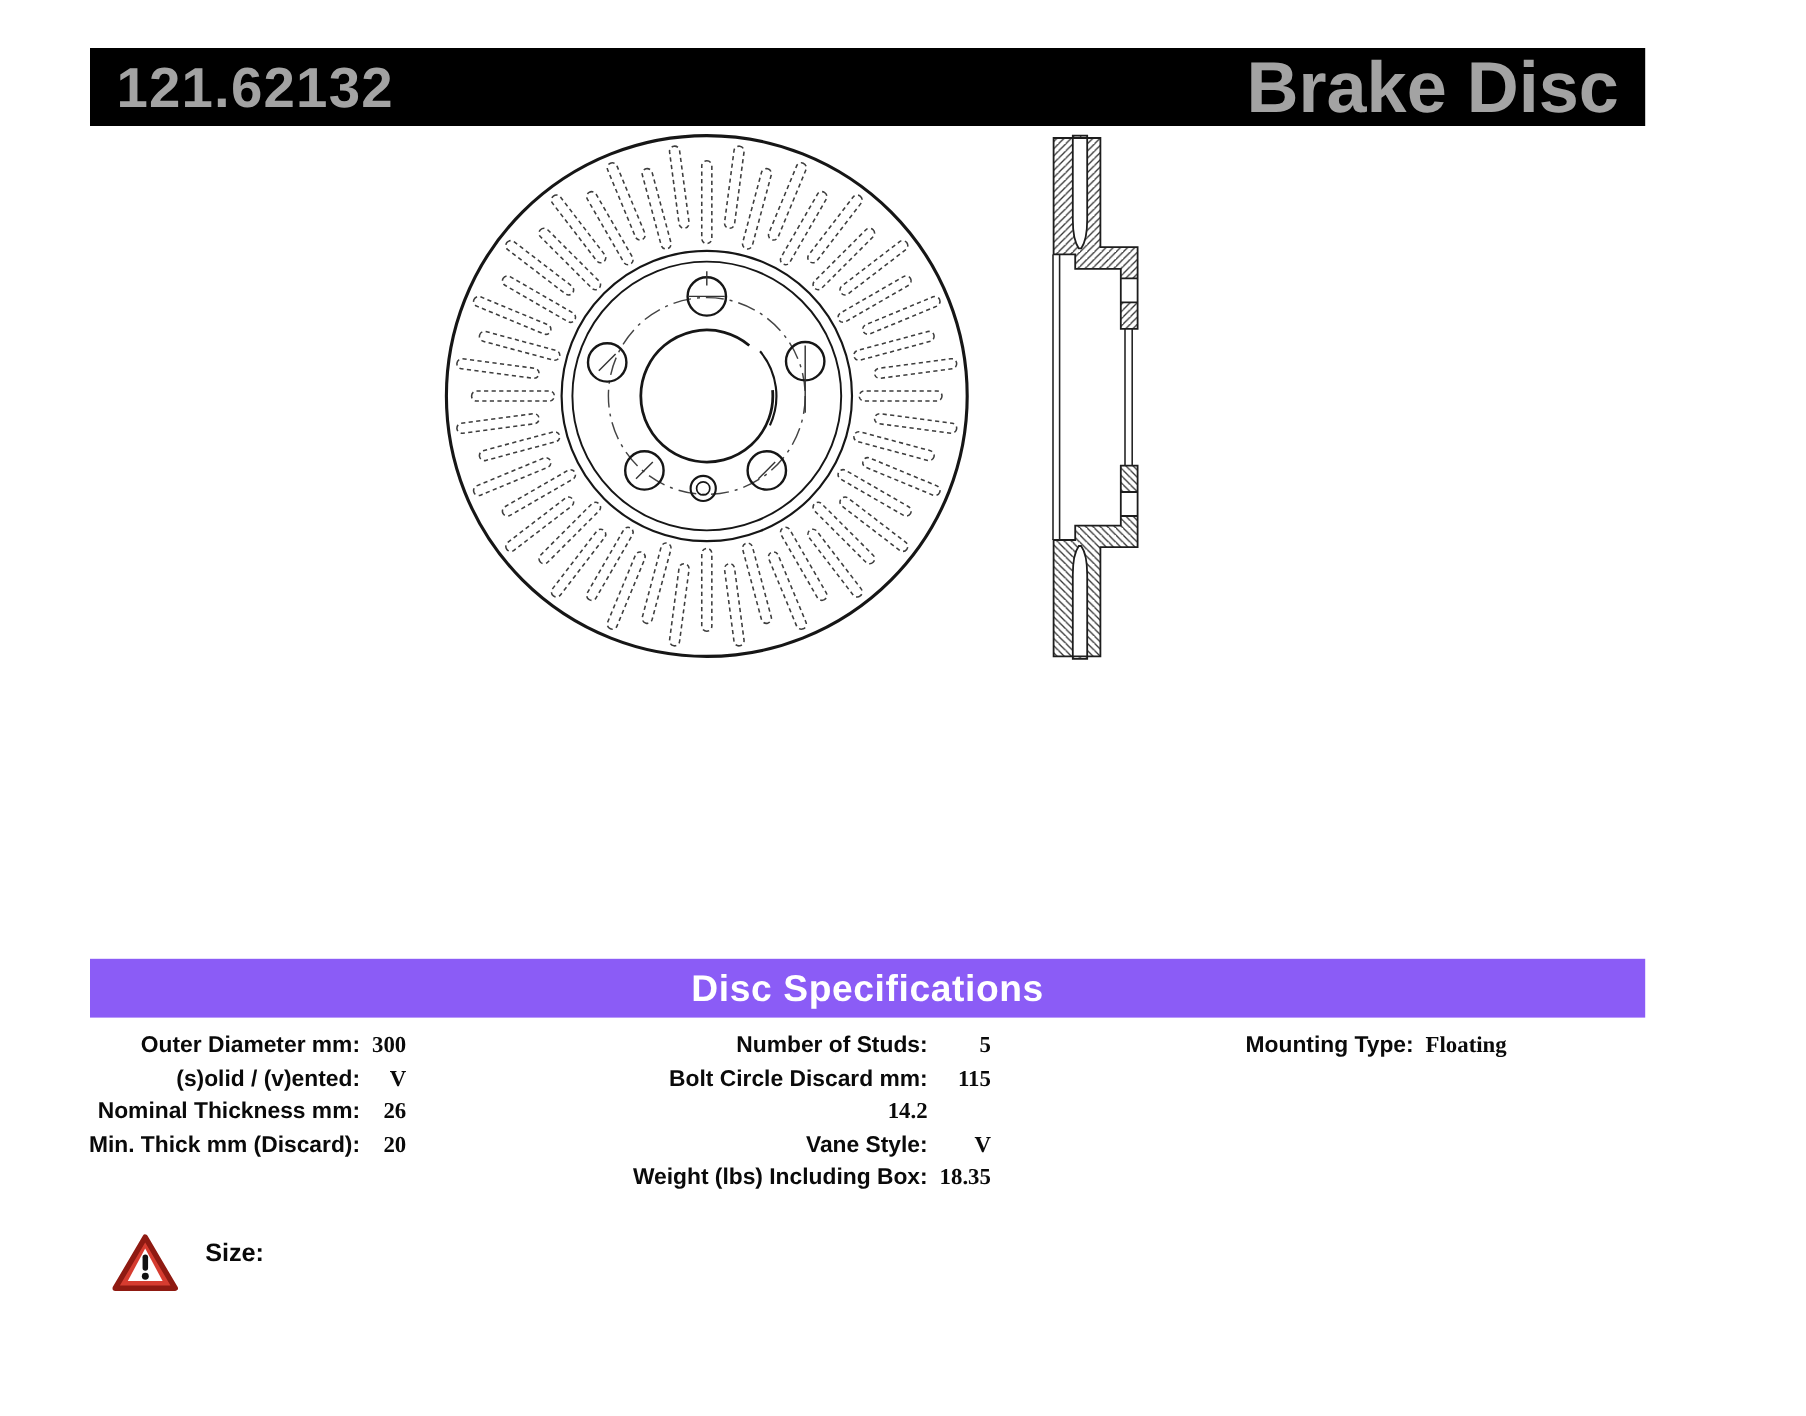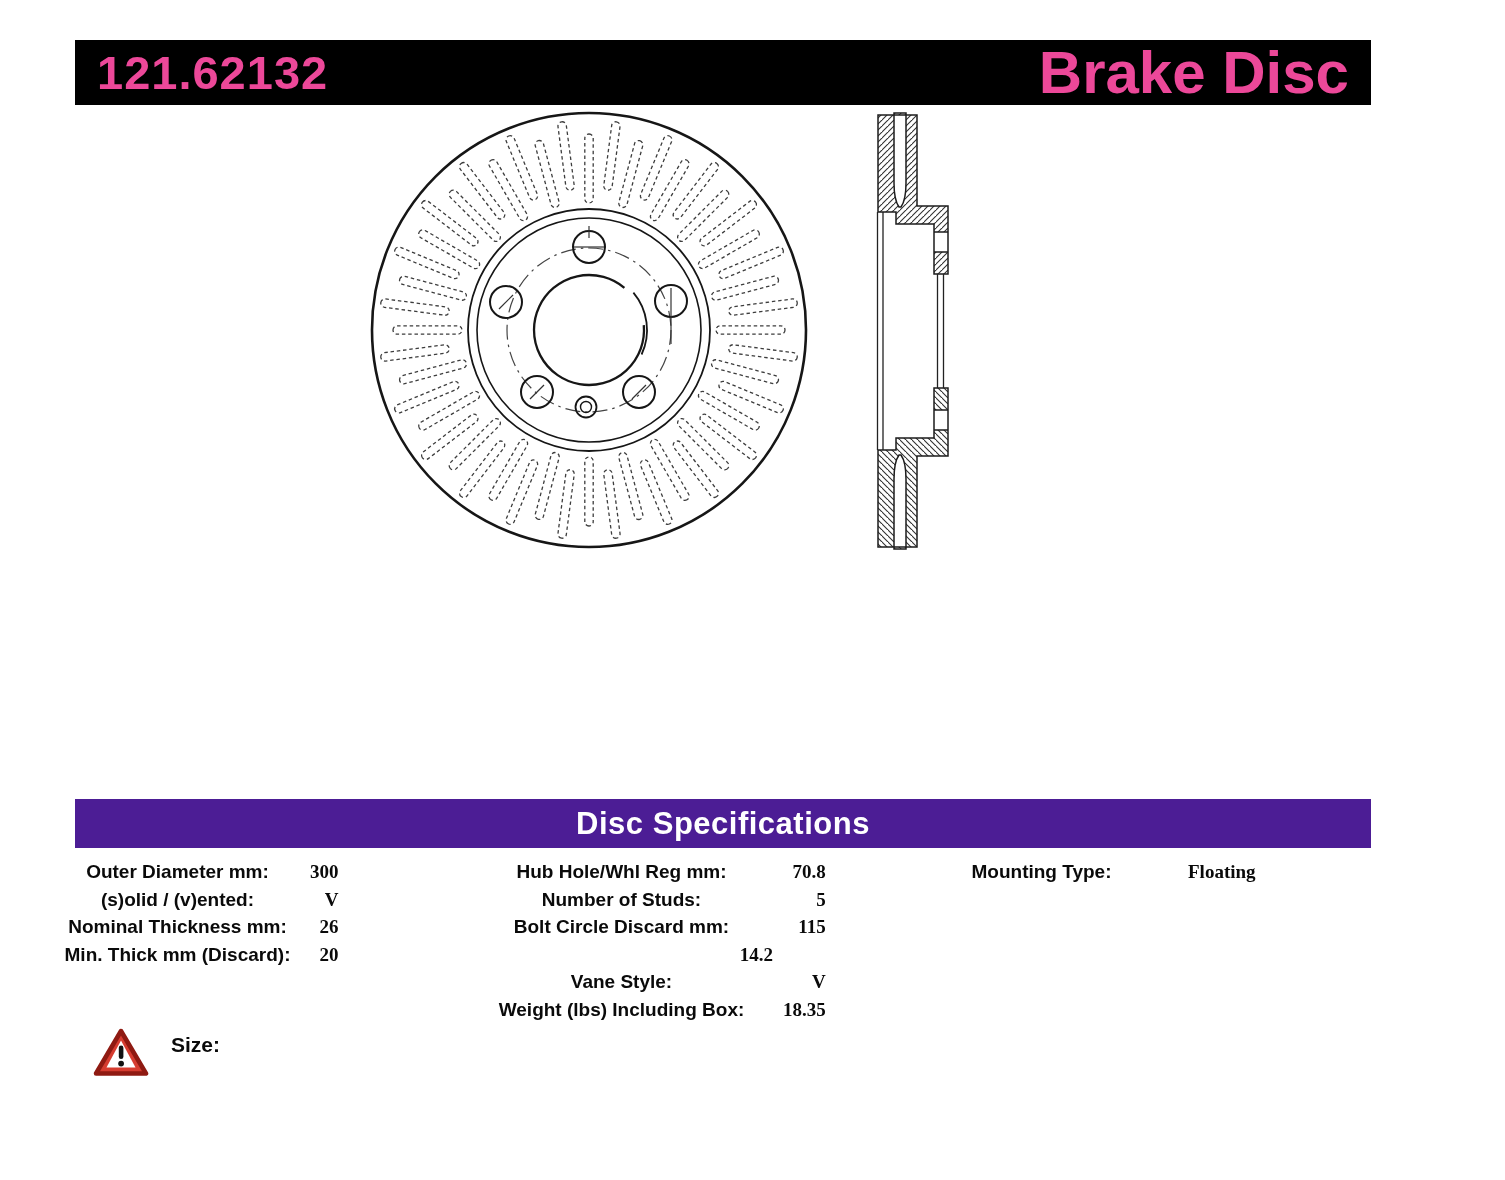--- a/index.html
+++ b/index.html
@@ -4,34 +4,34 @@
 <style>
   html,body{margin:0;padding:0;}
   body{
     width:1505px;height:1180px;position:relative;background:#ffffff;
     font-family:"Liberation Sans", sans-serif;color:#0a0a0a;overflow:hidden;
   }
   .abs{position:absolute;}
   
   .header-bar{
     left:75px;top:40px;width:1296px;height:65px;background:#000;
-    color:#ec4899;display:flex;justify-content:space-between;align-items:center;
+    color:#a3a3a3;display:flex;justify-content:space-between;align-items:center;
     padding:0 22px;box-sizing:border-box;
   }
   .part-number{font-size:47px;font-weight:700;letter-spacing:1px;}
   .product-title{font-size:60px;font-weight:700;}
   .spec-bar{
-    left:75px;top:799px;width:1296px;height:49px;background:#4c1d95;
+    left:75px;top:799px;width:1296px;height:49px;background:#8b5cf6;
     color:#fff;display:flex;justify-content:center;align-items:center;
   }
   .spec-bar-title{font-size:31px;font-weight:700;letter-spacing:0.5px;}
   
   .spec-col{position:absolute;top:858px;font-size:19px;font-weight:700;line-height:27.5px;}
   .spec-row{display:grid;grid-template-columns:var(--lw) auto;column-gap:10px;white-space:nowrap;}
-  .spec-label{text-align:center;}
+  .spec-label{text-align:right;}
   .spec-value{text-align:right;font-family:Liberation Serif, serif;}
   
   .drawing-svg{position:absolute;left:330px;top:100px;width:660px;height:460px;}
   .vane{fill:none;stroke:#3d3d3d;stroke-width:1.3;stroke-dasharray:3.5 2.8;}
   .thinline{stroke:#222;stroke-width:1.3;fill:none;}
   .outline{stroke:#161616;fill:none;}
   
   .note-icon{position:absolute;left:93px;top:1027px;width:56px;height:51px;}
   .note-label{position:absolute;left:171px;top:1033px;font-size:21px;font-weight:700;}
 </style>
@@ -168,24 +168,20 @@
     </div>
 
     <div class="spec-row">
       <span class="spec-label">Min. Thick mm (Discard):</span>
       <span class="spec-value">20</span>
     </div>
   </div>
 
 <div class="spec-col" style="left:470px; --lw:303px;">
 
-    <div class="spec-row">
-      <span class="spec-label">Hub Hole/Whl Reg mm:</span>
-      <span class="spec-value">70.8</span>
-    </div>
 
     <div class="spec-row">
       <span class="spec-label">Number of Studs:</span>
       <span class="spec-value">5</span>
     </div>
 
     <div class="spec-row">
       <span class="spec-label">Bolt Circle Discard mm:</span>
       <span class="spec-value">115</span>
     </div>

